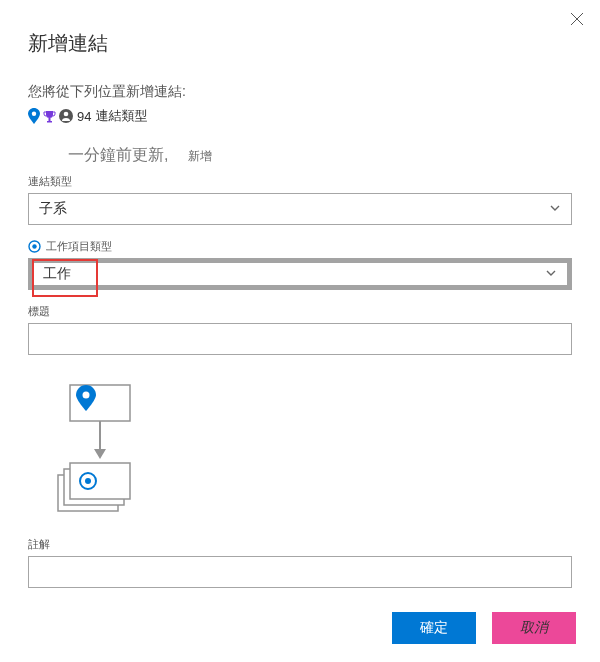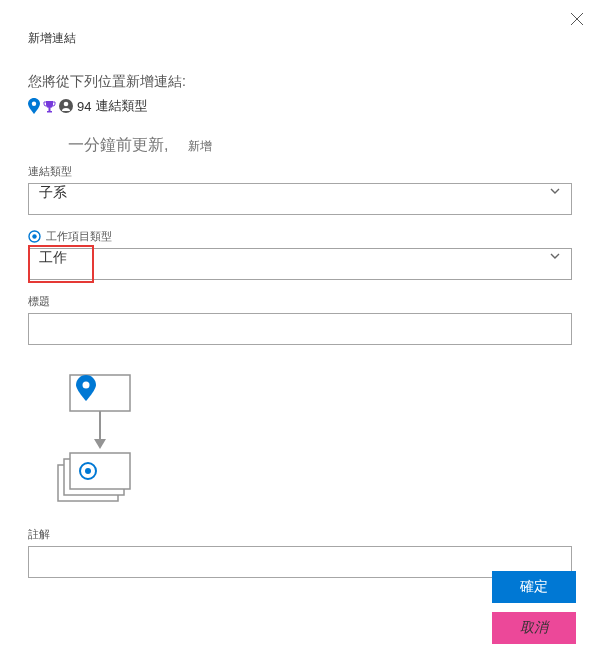--- a/index.html
+++ b/index.html
@@ -20,21 +20,21 @@
       position: absolute;
       top: 12px;
       right: 16px;
       cursor: pointer;
       font-size: 16px;
       color: #555;
       background: none;
       border: none;
     }
     .dialog-title {
-      font-size: 12px;
+      font-size: 20px;
       font-weight: 400;
       color: #333;
       margin-top: 14px;
       margin-bottom: 26px;
     }
     .instruction {
       font-size: 14px;
       color: #555;
       margin-bottom: 6px;
     }
@@ -74,29 +74,30 @@
     }
     .field-label .target-icon {
       display: inline-flex;
     }
     .select-box {
       width: 100%;
       height: 32px;
       border: 1px solid #a6a6a6;
       background: #fff;
       display: flex;
+      align-items: center;
       padding: 0 10px;
       justify-content: space-between;
       font-size: 14px;
       color: #333;
       margin-bottom: 14px;
       cursor: pointer;
     }
     .select-box-active {
-      border: 1px solid #a3a3a3;
+      border: 5px solid #a3a3a3;
       position: relative;
     }
     .select-box-active .highlight-overlay {
       position: absolute;
       left: -1px;
       top: -4px;
       width: 66px;
       height: 38px;
       border: 2px solid #e53935;
       pointer-events: none;
@@ -114,22 +115,21 @@
       margin-bottom: 14px;
     }
     .diagram {
       margin: 8px 0 16px 20px;
     }
     .button-row {
       position: absolute;
       bottom: 18px;
       right: 24px;
       display: flex;
-      gap: 9px;
-      flex-direction: column;
+      gap: 16px;
     }
     .btn {
       width: 84px;
       height: 32px;
       font-size: 14px;
       border: none;
       cursor: pointer;
     }
     .btn-primary {
       background: #0078d4;

